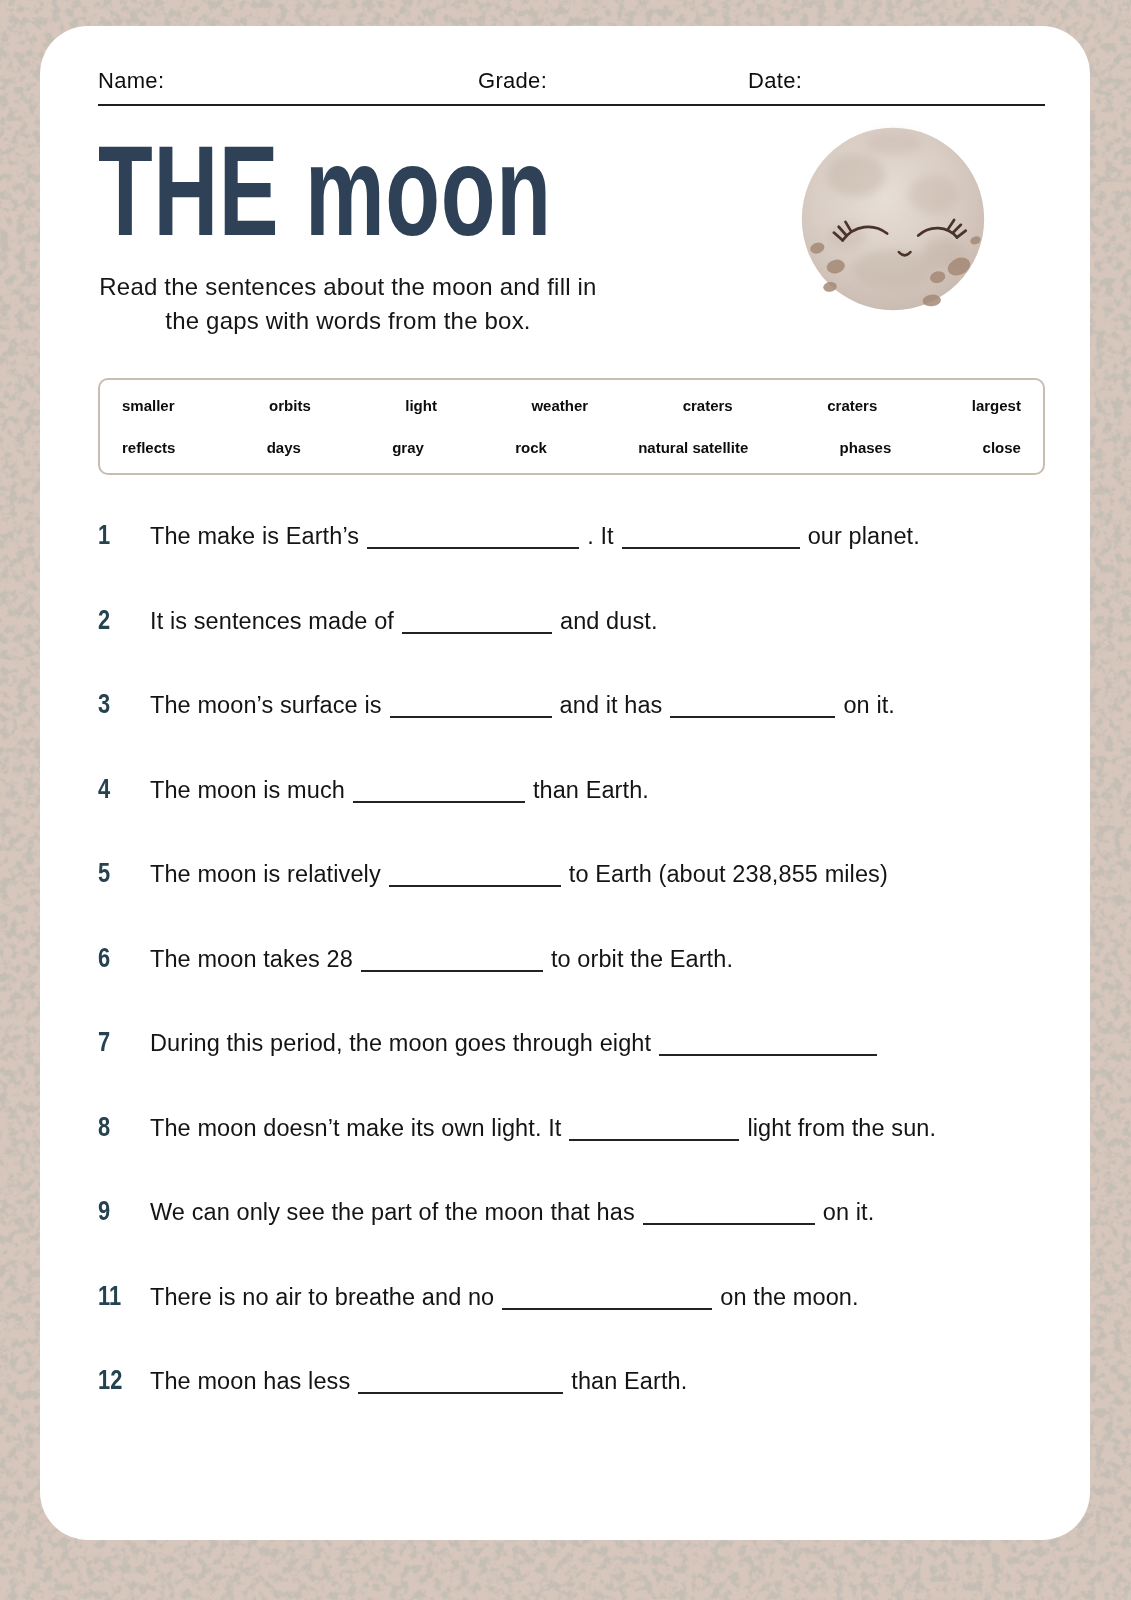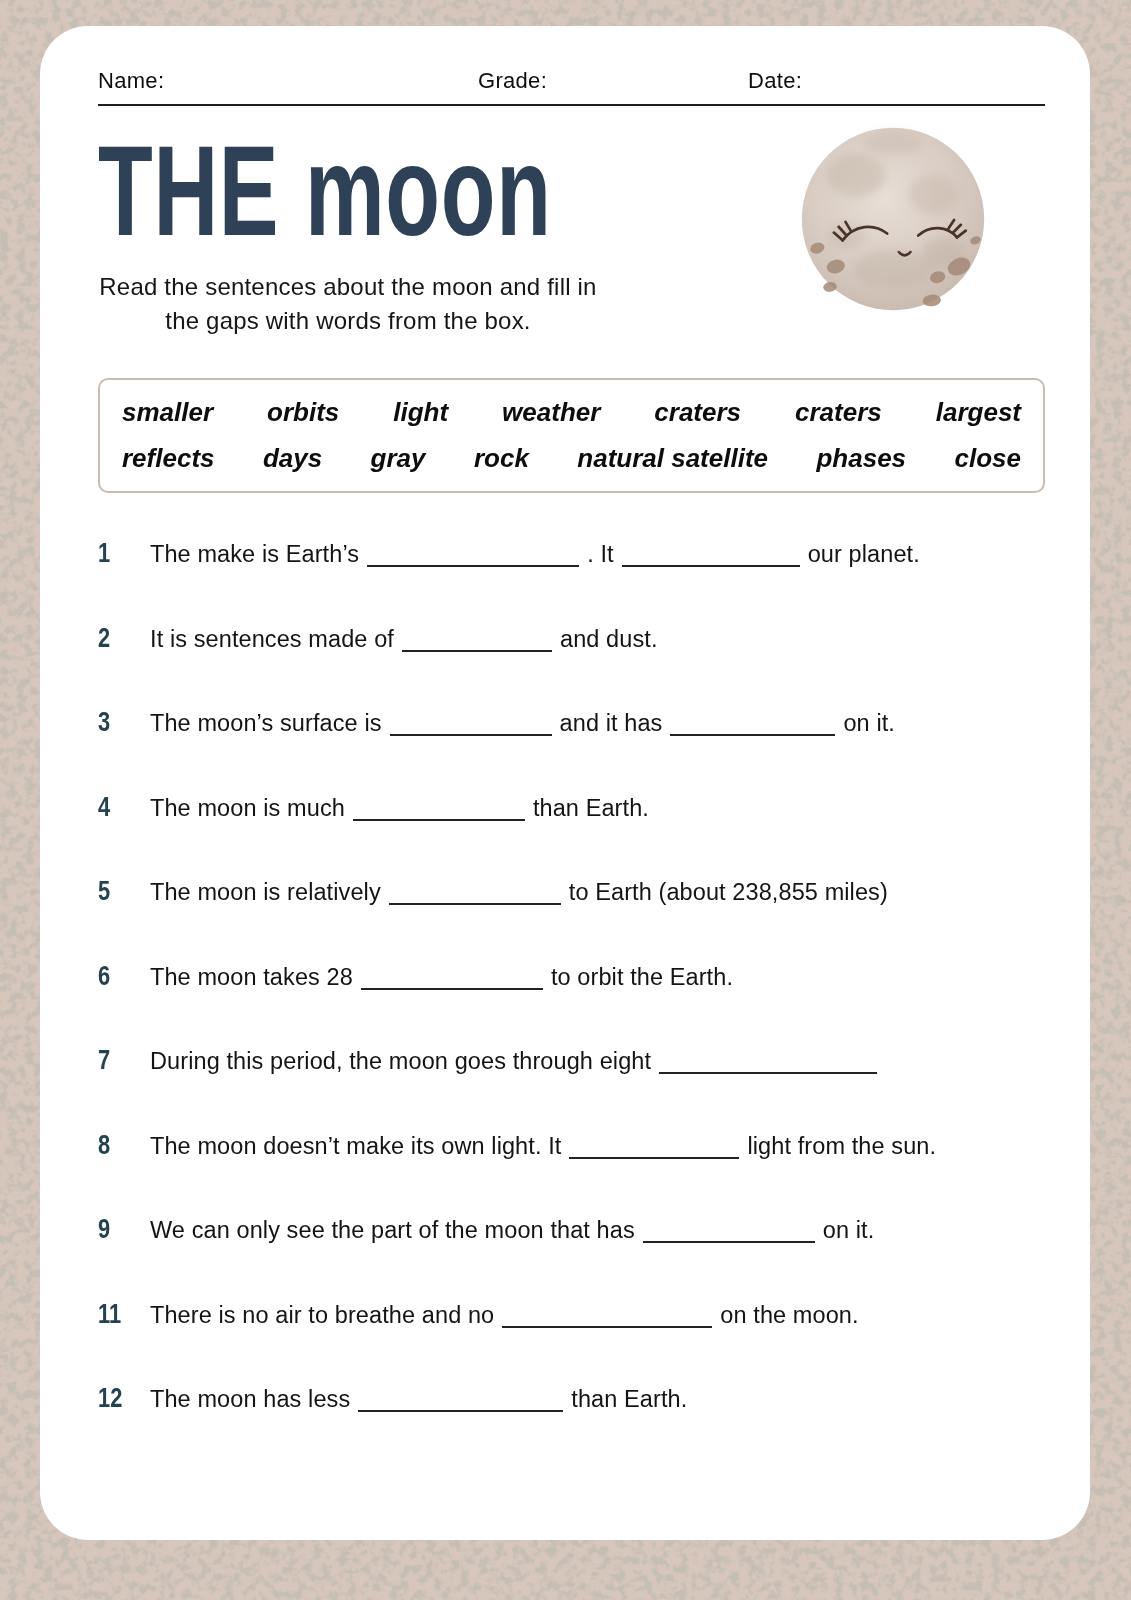--- a/index.html
+++ b/index.html
@@ -32,23 +32,23 @@
   }
   
   .moon-wrap{position:absolute;top:96px;right:100px;width:194px;height:194px;}
   
   .word-bank{
     margin-top:40px;border:2px solid #c9bdb2;border-radius:10px;
     padding:17px 18px;background:#fff;
   }
   .wb-row{
     display:flex;justify-content:space-between;align-items:center;
-    font-weight:bold;font-size:26px;color:#0d0d0d;padding:0 4px;font-style:italic;
-  }
-  .wb-row + .wb-row{margin-top:15px;}
+    font-weight:bold;font-size:15px;color:#0d0d0d;padding:0 4px;
+  }
+  .wb-row + .wb-row{margin-top:25px;}
   
   #sentences{margin-top:44px;}
   .sentence-row{display:flex;align-items:baseline;height:84.5px;}
   .num{
     flex:0 0 52px;font-size:28px;font-weight:800;color:#25434f;
     transform:scaleX(0.78);transform-origin:left bottom;
   }
   .sentence-text{font-size:23.5px;color:#141414;letter-spacing:0.1px;line-height:1.3;}
   .seg{white-space:pre-wrap;}
   .blank{

